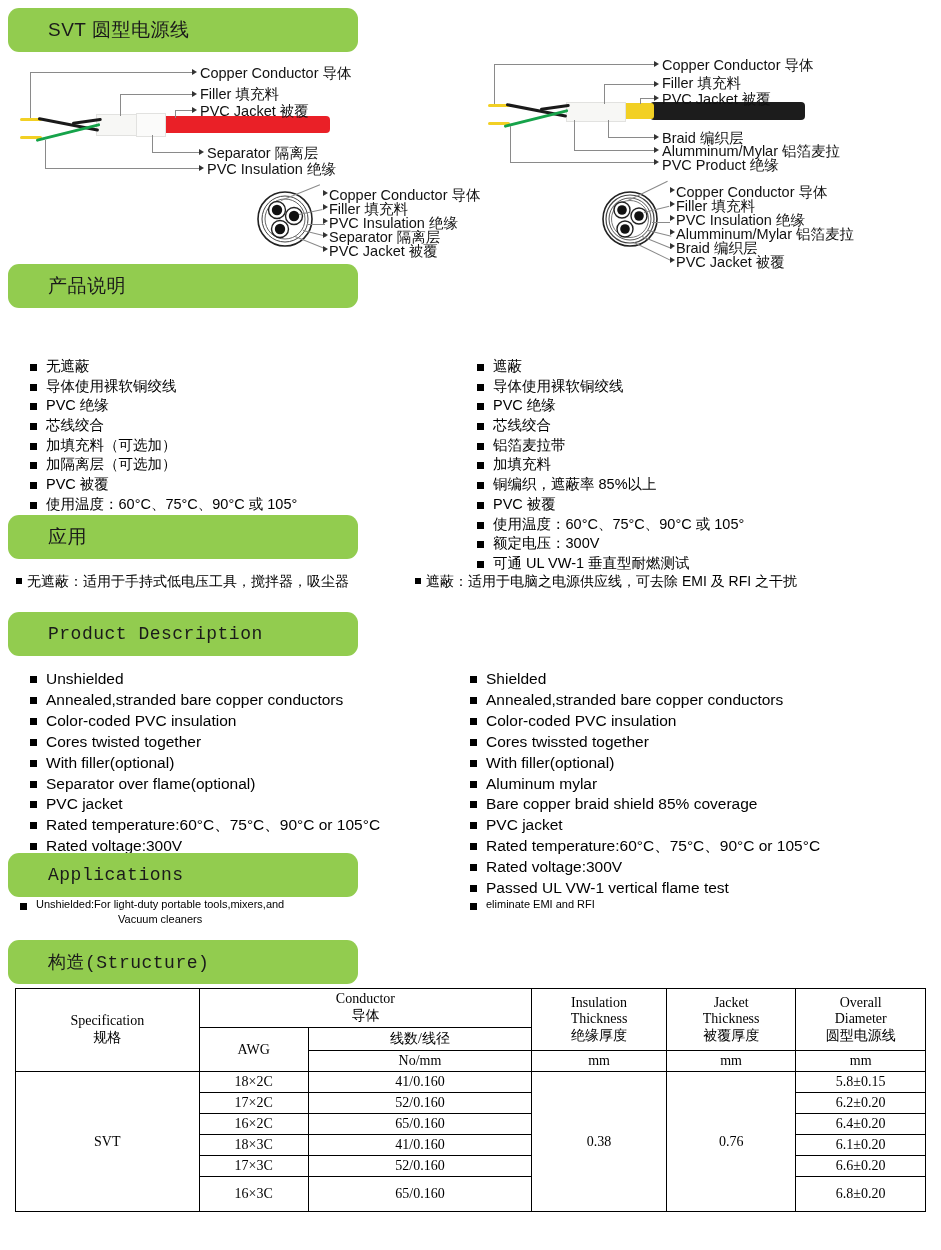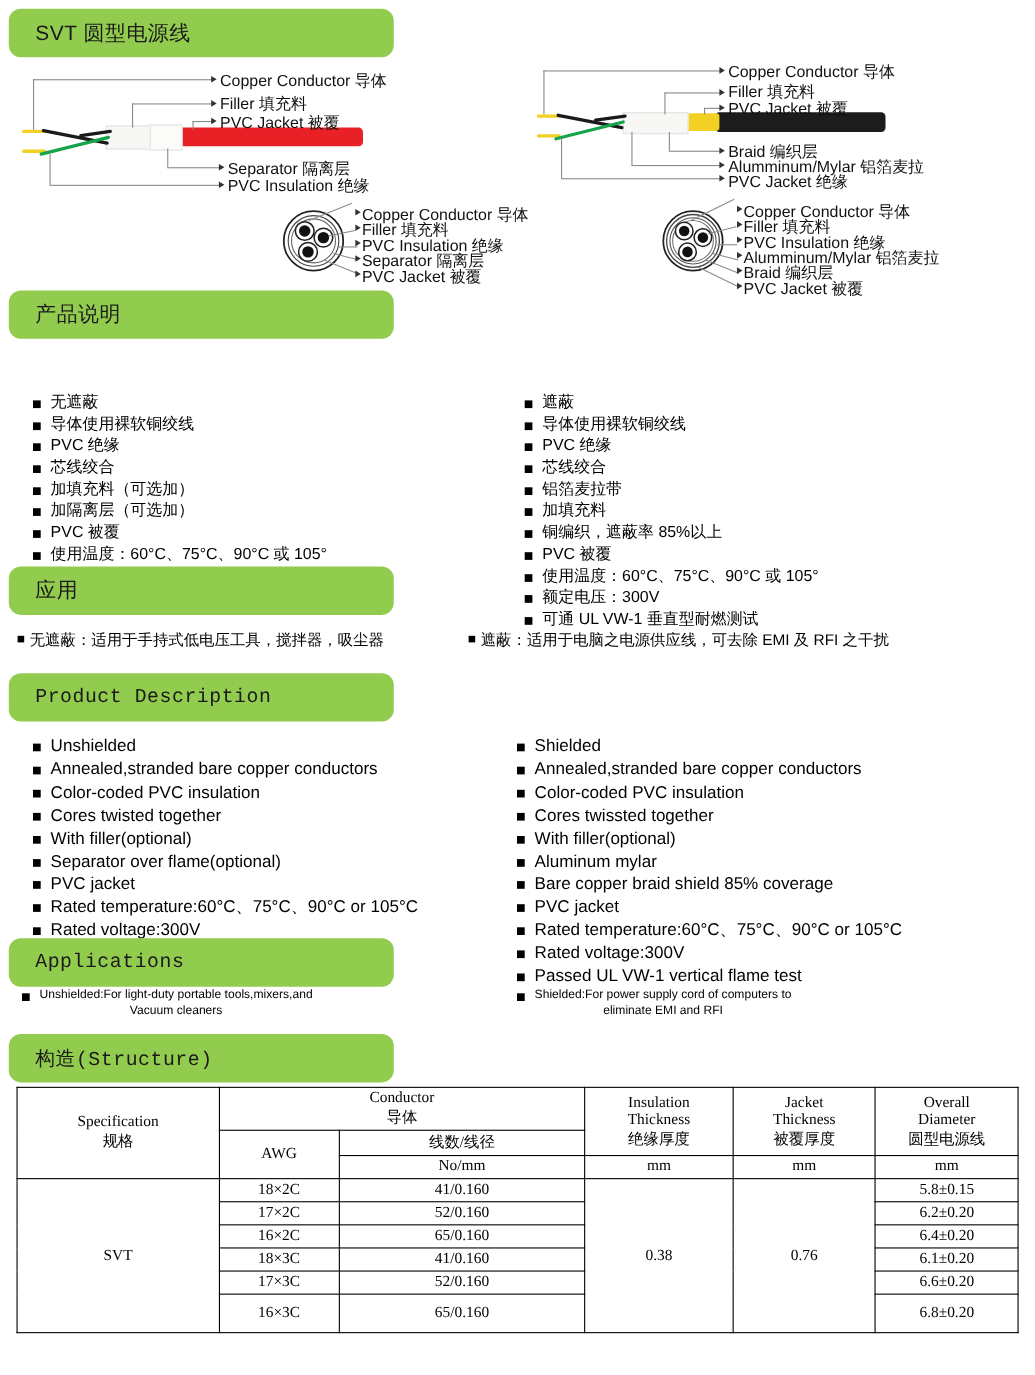--- a/index.html
+++ b/index.html
@@ -8,21 +8,21 @@
     font-family:"Liberation Sans", sans-serif;
     color:#000;overflow:hidden;position:relative;
   }
   
   .green-bar{
     position:absolute;left:8px;width:350px;height:44px;
     background:#92cc4f;border-radius:11px;
     display:flex;align-items:center;
   }
   .green-bar span{
-    padding-left:24px;font-size:19px;color:#1a1a1a;letter-spacing:.5px;
+    padding-left:40px;font-size:19px;color:#1a1a1a;letter-spacing:.5px;
   }
   .green-bar.mono span{font-family:"Liberation Mono", monospace;font-size:18px;}
 
   
   .diagram{position:absolute;}
   .lbl{
     position:absolute;font-size:14.5px;white-space:nowrap;
     font-family:"Liberation Sans", sans-serif;color:#111;
   }
   .lead{position:absolute;background:#8a8a8a;}
@@ -153,21 +153,21 @@
 
   <div class="lead v" style="left:40px;top:78px;height:36px;"></div>
   <div class="lead h" style="left:40px;top:114px;width:145px;"></div>
   <div class="arrow" style="left:184px;top:110.5px;"></div>
 
   <div class="lbl" style="left:192px;top:8px;">Copper Conductor 导体</div>
   <div class="lbl" style="left:192px;top:26px;">Filler 填充料</div>
   <div class="lbl" style="left:192px;top:42px;">PVC Jacket 被覆</div>
   <div class="lbl" style="left:192px;top:81px;">Braid 编织层</div>
   <div class="lbl" style="left:192px;top:94px;">Alumminum/Mylar 铝箔麦拉</div>
-  <div class="lbl" style="left:192px;top:108px;">PVC Jacket 绝缘</div>
+  <div class="lbl" style="left:192px;top:108px;">PVC Product 绝缘</div>
 </div>
 
 <div class="xsec" style="left:255px;top:190px;width:60px;height:58px;">
   <svg width="60" height="58" viewBox="0 0 60 58">
     <circle cx="30" cy="29" r="27" fill="#fff" stroke="#222" stroke-width="1.6"></circle>
     <circle cx="30" cy="29" r="23" fill="#fff" stroke="#444" stroke-width="1"></circle>
     <circle cx="30" cy="29" r="20" fill="#fff" stroke="#666" stroke-width="1"></circle>
     <circle cx="22" cy="20" r="8.5" fill="#fff" stroke="#222" stroke-width="1.4"></circle>
     <circle cx="22" cy="20" r="5.2" fill="#111"></circle>
     <circle cx="39" cy="26" r="8.5" fill="#fff" stroke="#222" stroke-width="1.4"></circle>
@@ -328,21 +328,21 @@
 </div>
 
 <div class="green-bar" style="top:515px;">
   <span>应用</span>
 </div>
 
 <div class="app-row" style="left:16px;top:573px;">
   <i class="bullet"></i>
   <span>无遮蔽：适用于手持式低电压工具，搅拌器，吸尘器</span>
 </div>
-<div class="app-row" style="left:426px;top:573px;">
+<div class="app-row" style="left:415px;top:573px;">
   <i class="bullet"></i>
   <span>遮蔽：适用于电脑之电源供应线，可去除 EMI 及 RFI 之干扰</span>
 </div>
 
 <div class="green-bar mono" style="top:612px;">
   <span>Product Description</span>
 </div>
 
 <div class="blist en" style="left:30px;top:670px;width:430px;">
   <ul>
@@ -449,21 +449,20 @@
       <div>Unshielded:For light-duty portable tools,mixers,and</div>
       <div>Vacuum cleaners</div>
     </div>
   </div>
 </div>
 
 <div class="app-en" style="left:470px;top:897px;width:420px;">
   <div class="inner">
     <i class="bullet" style="margin-top:6px;"></i>
     <div class="txt">
-      <div>Shielded:For power supply cord of computers to</div>
       <div>eliminate EMI and RFI</div>
     </div>
   </div>
 </div>
 
 <div class="green-bar mono" style="top:940px;">
   <span>构造(Structure)</span>
 </div>
 
 <table class="structure">

